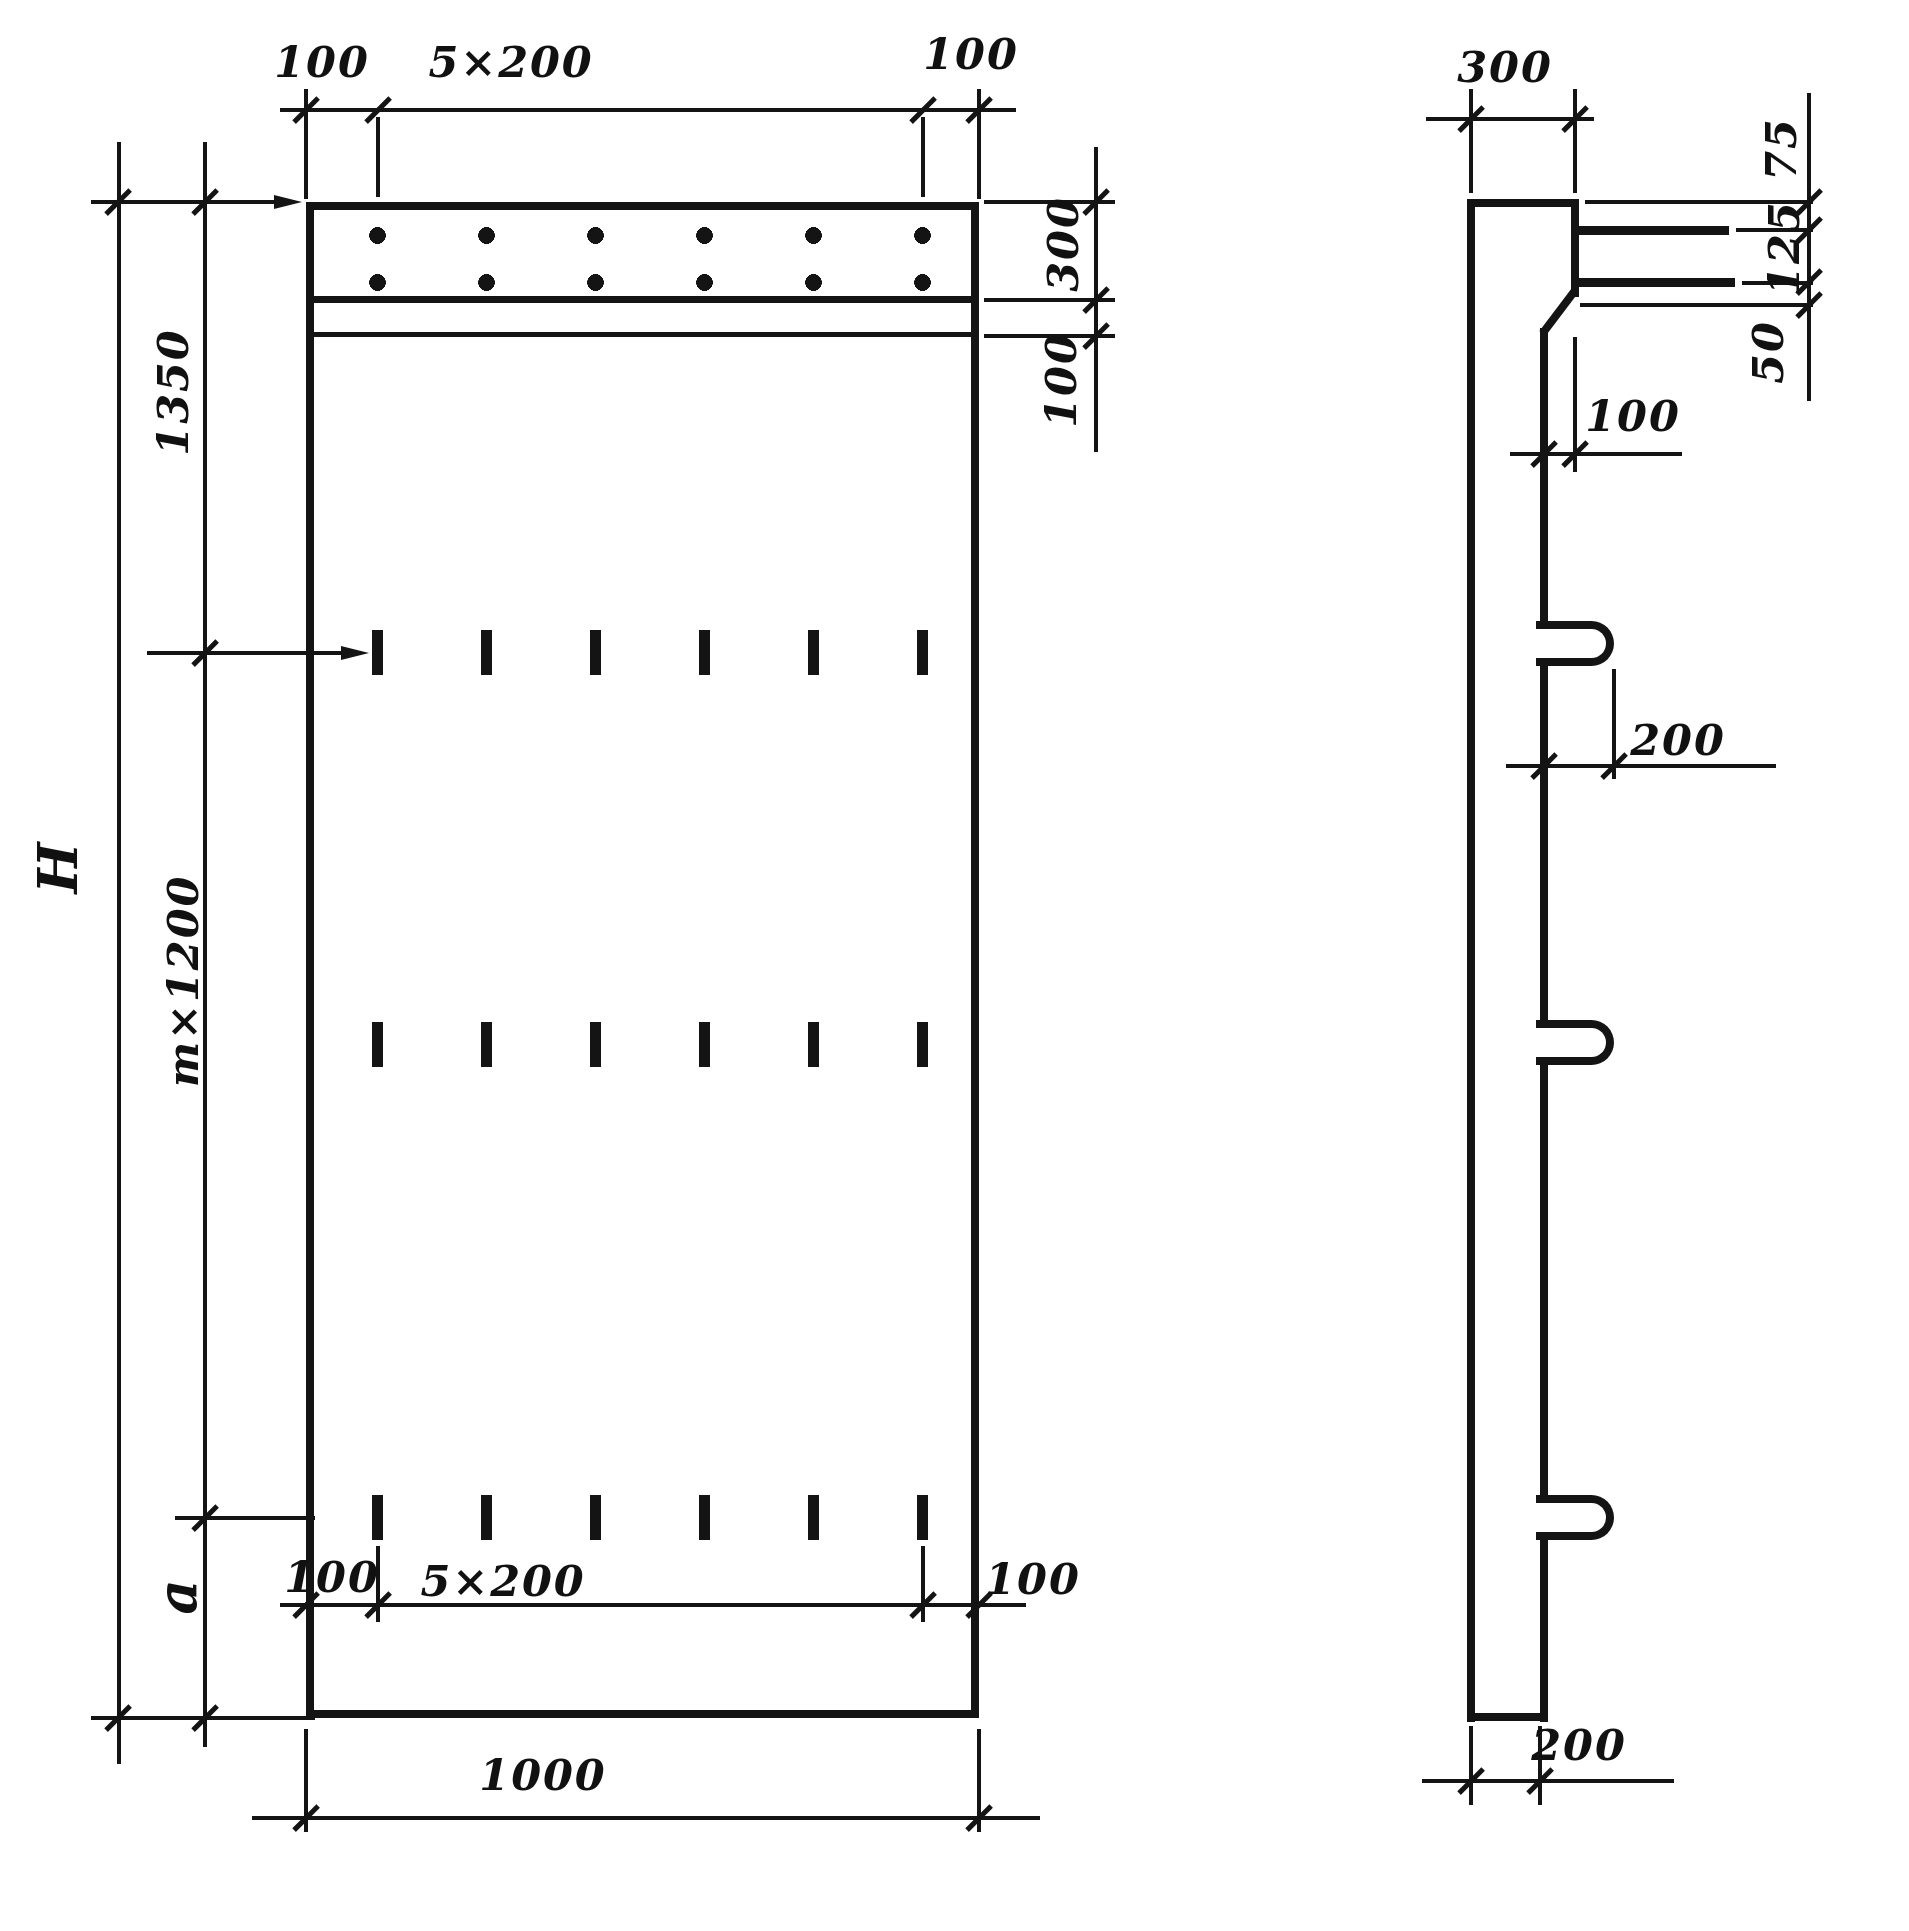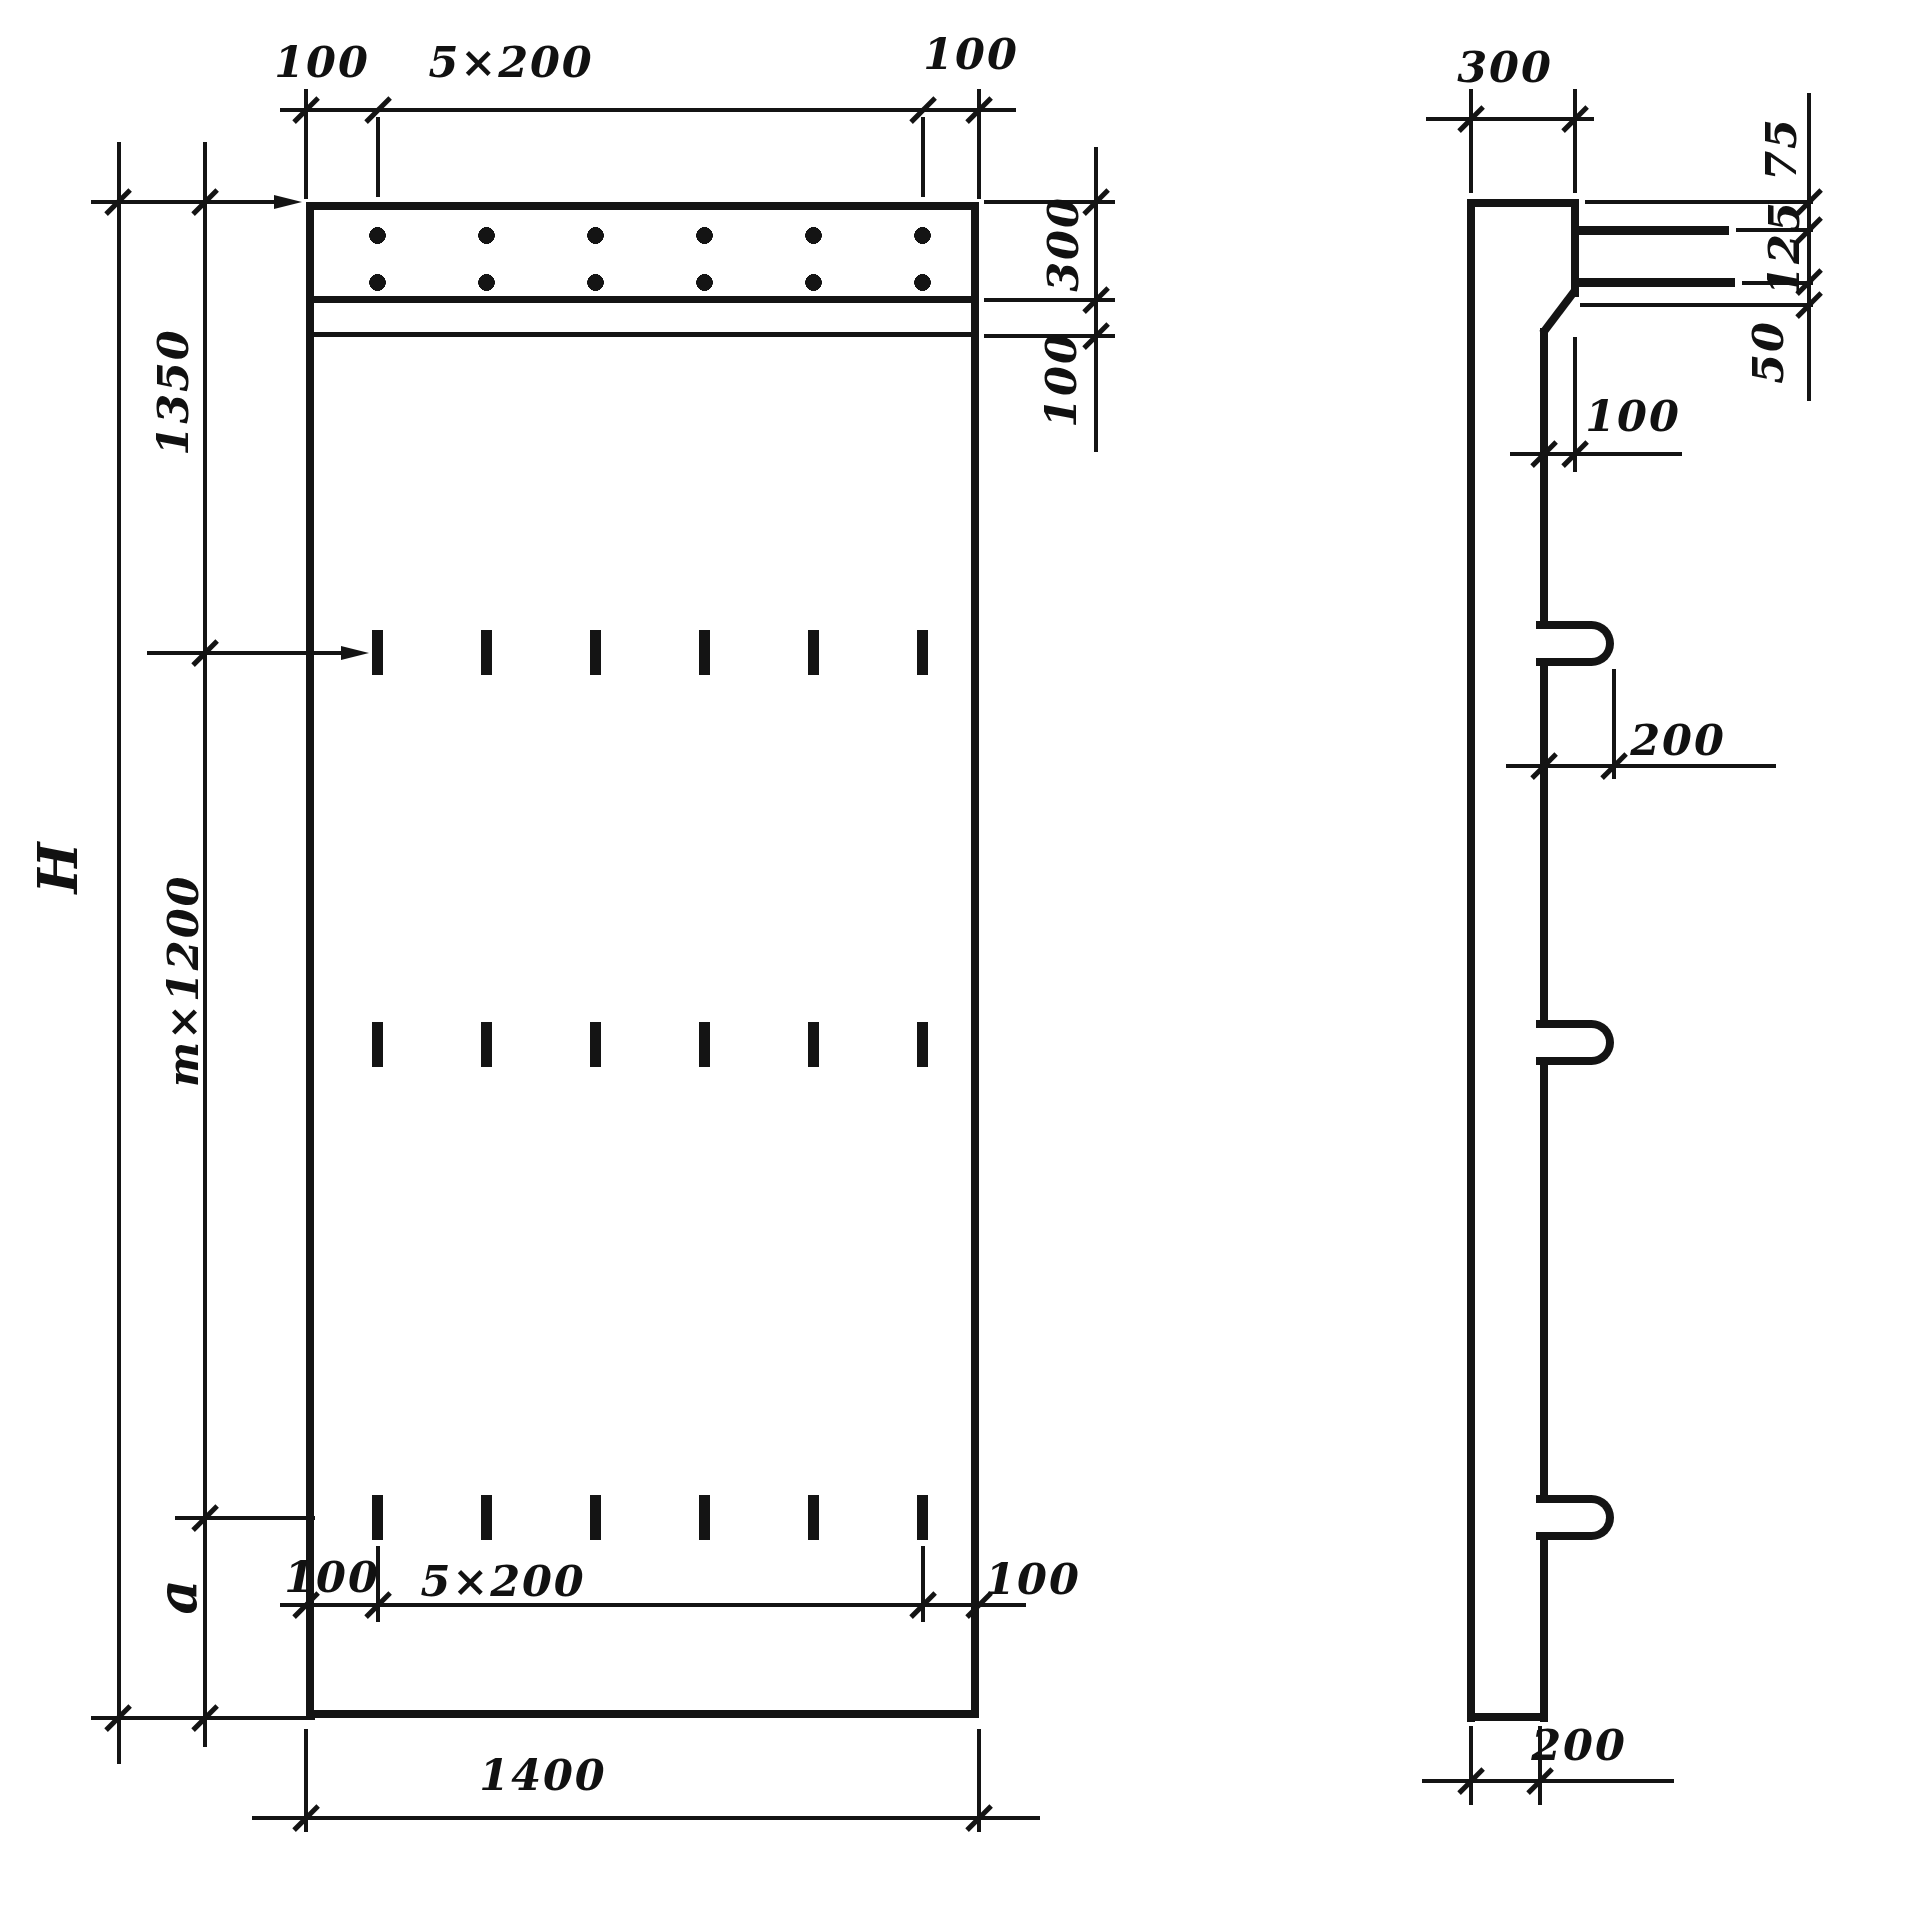--- a/index.html
+++ b/index.html
@@ -96,21 +96,21 @@
   <div class="tick" style="left:979px;top:1605px;"></div>
   <div class="lbl" style="left:332px;top:1577px;">100</div>
   <div class="lbl" style="left:503px;top:1581px;">5×200</div>
   <div class="lbl" style="left:1033px;top:1579px;">100</div>
 
   <div class="ln" style="left:252px;top:1816px;width:788px;height:3.7px;"></div>
   <div class="ln" style="left:304px;top:1729px;width:3.7px;height:103px;"></div>
   <div class="ln" style="left:977px;top:1729px;width:3.7px;height:103px;"></div>
   <div class="tick" style="left:306px;top:1818px;"></div>
   <div class="tick" style="left:979px;top:1818px;"></div>
-  <div class="lbl" style="left:543px;top:1775px;">1400</div>
+  <div class="lbl" style="left:543px;top:1775px;">1000</div>
 
   <div class="ln" style="left:1467px;top:199px;width:8.4px;height:1523px;"></div>
   <div class="ln" style="left:1467px;top:199px;width:112px;height:8.4px;"></div>
   <div class="ln" style="left:1571px;top:199px;width:8.4px;height:98px;"></div>
   <div class="cham" style="left:1559px;top:312px;"></div>
   <div class="ln" style="left:1540px;top:328px;width:8.4px;height:1394px;"></div>
   <div class="ln" style="left:1467px;top:1713px;width:81px;height:8.4px;"></div>
 
   <div class="ln" style="left:1575px;top:226px;width:154px;height:9.3px;"></div>
   <div class="ln" style="left:1575px;top:278px;width:160px;height:9.3px;"></div>

